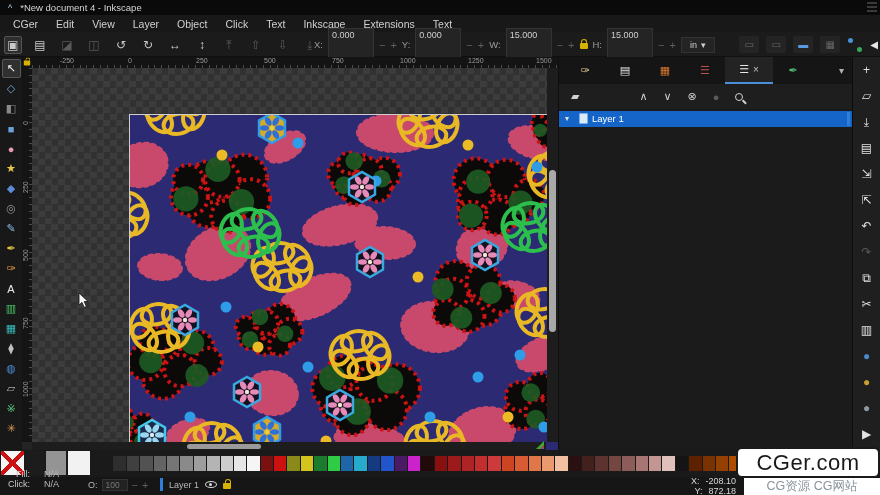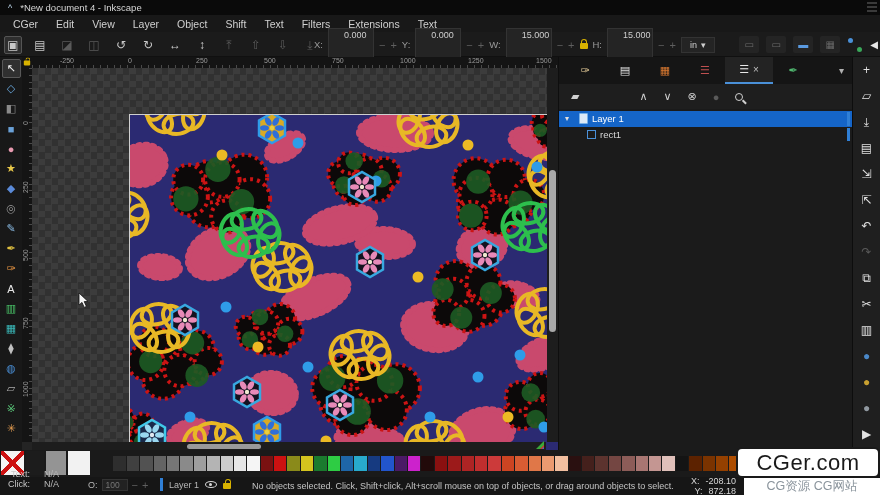--- a/index.html
+++ b/index.html
@@ -15,21 +15,21 @@
   #titlebar .ttl { color:#d6d6d6; font-size:9.5px; }
   #menubar { position:absolute; left:0; top:15px; right:0; height:17px; background:#181818; display:flex; align-items:center; padding-left:4px; }
   .menu-item { padding:2px 9px; color:#d0d0d0; font-size:10.5px; }
   #toolbar { position:absolute; left:0; top:32px; right:0; height:25px; background:#1b1b1b; border-bottom:1px solid #101010; }
   #tb-left { position:absolute; left:4px; top:0; height:25px; display:flex; align-items:center; gap:9px; }
   .tbtn { width:18px; height:18px; display:flex; align-items:center; justify-content:center; color:#c8c8c8; font-size:12px; border-radius:2px; }
   .tbtn.tactive { background:#2e2e2e; border:1px solid #555; }
   .tbtn.dim, .dim { color:#5a5a5a !important; }
   #tb-fields { position:absolute; left:314px; top:0; height:25px; display:flex; align-items:center; gap:5px; }
   .flabel { color:#9a9a9a; font-size:9.5px; }
-  .fbox { width:46px; height:33px; background:#242424; border:1px solid #333; color:#cfcfcf; font-size:9px; padding:1px 15px; }
+  .fbox { width:46px; height:33px; background:#242424; border:1px solid #333; color:#cfcfcf; font-size:9px; padding:1px 3px; }
   .spin { color:#5f5f5f; font-size:11px; }
   .unitbox { width:34px; height:16px; background:#242424; border:1px solid #333; display:flex; align-items:center; justify-content:center; gap:4px; color:#cfcfcf; font-size:9px; }
   #tb-toggles { position:absolute; right:2px; top:0; height:25px; display:flex; align-items:center; gap:7px; }
   .togbtn { width:20px; height:17px; background:#242424; border-radius:2px; display:flex; align-items:center; justify-content:center; font-size:10px; color:#6a6a6a; }
   .togbtn.on { color:#5a9ae0; }
   .snapbtn { width:16px; height:16px; position:relative; }
   .snapbtn i { position:absolute; width:5px; height:5px; border-radius:50%; }
   .snapbtn i:first-child { left:1px; top:1px; background:#4a90d8; }
   .snapbtn i:last-child { right:1px; bottom:1px; background:#3aa85a; }
   .collapse { color:#e8e8e8; font-size:10px; }
@@ -118,23 +118,23 @@
   <span class="caret">^</span>
   <span class="ttl">*New document 4 - Inkscape</span>
 </div>
 
 <div id="menubar">
     <span class="menu-item">CGer</span>
     <span class="menu-item">Edit</span>
     <span class="menu-item">View</span>
     <span class="menu-item">Layer</span>
     <span class="menu-item">Object</span>
-    <span class="menu-item">Shift</span>
+    <span class="menu-item">Click</span>
     <span class="menu-item">Text</span>
-    <span class="menu-item">Filters</span>
+    <span class="menu-item">Inkscape</span>
     <span class="menu-item">Extensions</span>
     <span class="menu-item">Text</span>
   </div>
 
 <div id="toolbar">
   <div id="tb-left">
       <span class="tbtn tactive">▣</span>
       <span class="tbtn">▤</span>
       <span class="tbtn dim">◪</span>
       <span class="tbtn dim">◫</span>
@@ -630,26 +630,20 @@
       <span class="ic dim">●</span>
       <span class="search-ic"></span>
     </div>
   <div id="otree">
       <div class="orow sel">
         <span class="exp">▾</span>
         <span class="icon-layer"></span>
         <span class="olabel">Layer 1</span>
         <span class="rowbar"></span>
       </div>
-      <div class="orow">
-        <span class="indent"></span>
-        <span class="icon-rect"></span>
-        <span class="olabel">rect1</span>
-        <span class="rowbar"></span>
-      </div>
     </div>
 </div>
 
 <div id="cmdstrip">
     <div class="cmd">+</div>
     <div class="cmd">▱</div>
     <div class="cmd">⤓</div>
     <div class="cmd">▤</div>
     <div class="cmd">⇲</div>
     <div class="cmd">⇱</div>
@@ -669,41 +663,40 @@
   <div class="bigsw" style="left:26px;width:18px;background:#1c1c1c;"></div>
   <div class="bigsw" style="left:46px;width:20px;background:#949494;"></div>
   <div class="bigsw" style="left:68px;width:22px;background:#f2f2f2;"></div>
   <div id="swatches"><span class="sw" style="background: rgb(26, 26, 26);"></span><span class="sw" style="background: rgb(46, 46, 46);"></span><span class="sw" style="background: rgb(64, 64, 64);"></span><span class="sw" style="background: rgb(82, 82, 82);"></span><span class="sw" style="background: rgb(100, 100, 100);"></span><span class="sw" style="background: rgb(118, 118, 118);"></span><span class="sw" style="background: rgb(138, 138, 138);"></span><span class="sw" style="background: rgb(158, 158, 158);"></span><span class="sw" style="background: rgb(180, 180, 180);"></span><span class="sw" style="background: rgb(204, 204, 204);"></span><span class="sw" style="background: rgb(230, 230, 230);"></span><span class="sw" style="background: rgb(245, 245, 245);"></span><span class="sw" style="background: rgb(122, 17, 17);"></span><span class="sw" style="background: rgb(204, 17, 17);"></span><span class="sw" style="background: rgb(138, 138, 26);"></span><span class="sw" style="background: rgb(212, 196, 30);"></span><span class="sw" style="background: rgb(26, 122, 46);"></span><span class="sw" style="background: rgb(46, 204, 68);"></span><span class="sw" style="background: rgb(30, 102, 168);"></span><span class="sw" style="background: rgb(40, 170, 204);"></span><span class="sw" style="background: rgb(22, 58, 128);"></span><span class="sw" style="background: rgb(34, 85, 204);"></span><span class="sw" style="background: rgb(74, 26, 102);"></span><span class="sw" style="background: rgb(204, 34, 204);"></span><span class="sw" style="background: rgb(34, 10, 10);"></span><span class="sw" style="background: rgb(138, 16, 16);"></span><span class="sw" style="background: rgb(156, 26, 26);"></span><span class="sw" style="background: rgb(174, 36, 36);"></span><span class="sw" style="background: rgb(192, 46, 46);"></span><span class="sw" style="background: rgb(204, 58, 58);"></span><span class="sw" style="background: rgb(204, 68, 34);"></span><span class="sw" style="background: rgb(216, 92, 51);"></span><span class="sw" style="background: rgb(224, 119, 72);"></span><span class="sw" style="background: rgb(235, 154, 112);"></span><span class="sw" style="background: rgb(242, 191, 160);"></span><span class="sw" style="background: rgb(42, 16, 16);"></span><span class="sw" style="background: rgb(68, 32, 28);"></span><span class="sw" style="background: rgb(92, 51, 46);"></span><span class="sw" style="background: rgb(116, 70, 66);"></span><span class="sw" style="background: rgb(140, 92, 88);"></span><span class="sw" style="background: rgb(168, 118, 114);"></span><span class="sw" style="background: rgb(196, 150, 146);"></span><span class="sw" style="background: rgb(224, 192, 186);"></span><span class="sw" style="background: rgb(20, 20, 20);"></span><span class="sw" style="background: rgb(92, 34, 0);"></span><span class="sw" style="background: rgb(122, 51, 0);"></span><span class="sw" style="background: rgb(148, 64, 0);"></span><span class="sw" style="background: rgb(174, 77, 0);"></span><span class="sw" style="background: rgb(196, 90, 0);"></span><span class="sw" style="background: rgb(216, 104, 0);"></span><span class="sw" style="background: rgb(232, 122, 0);"></span><span class="sw" style="background: rgb(242, 140, 0);"></span><span class="sw" style="background: rgb(250, 158, 0);"></span><span class="sw" style="background: rgb(255, 176, 0);"></span><span class="sw" style="background: rgb(255, 192, 16);"></span></div>
 </div>
 <div id="palette-menu"></div>
 
 <div id="statusbar">
   <div id="fillstroke">
     <div class="r">
-        <span class="lab">Text:</span>
+        <span class="lab">Fill:</span>
         <span>N/A</span>
       </div>
     <div class="r">
         <span class="lab">Click:</span>
         <span>N/A</span>
       </div>
   </div>
   <div id="opacity">
     <span>O:</span>
     <span class="obox">100</span>
     <span class="spin">−</span>
     <span class="spin">+</span>
   </div>
   <div id="layerind">
     <span class="bar"></span>
     <span>Layer 1</span>
     <span class="eye"></span>
     <span class="lock"></span>
   </div>
-  <div id="statusmsg">No objects selected. Click, Shift+click, Alt+scroll mouse on top of objects, or drag around objects to select.</div>
   <div id="xy">
     <div class="row">
         <span>X:</span>
         <span>-208.10</span>
       </div>
     <div class="row">
         <span>Y:</span>
         <span>872.18</span>
       </div>
   </div>

